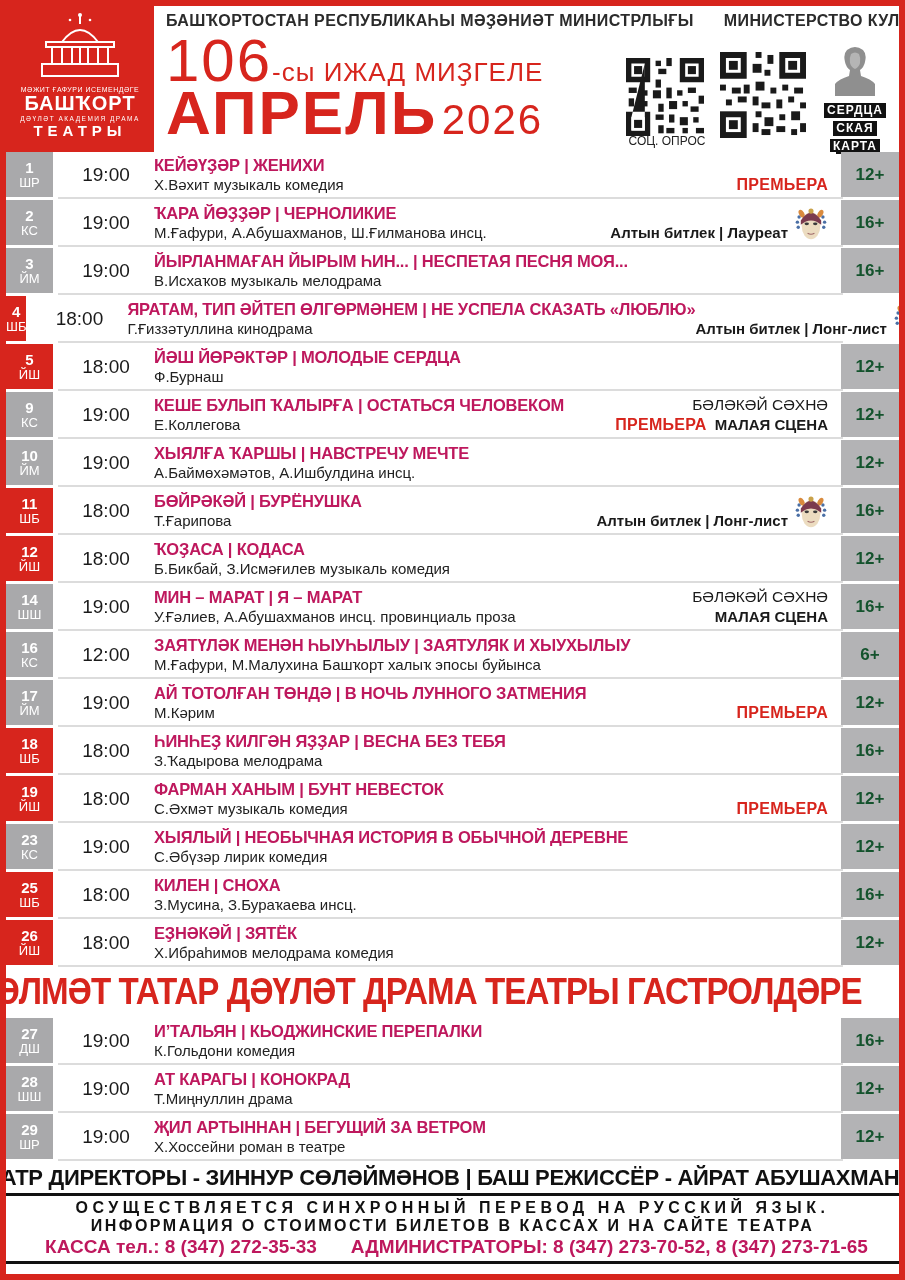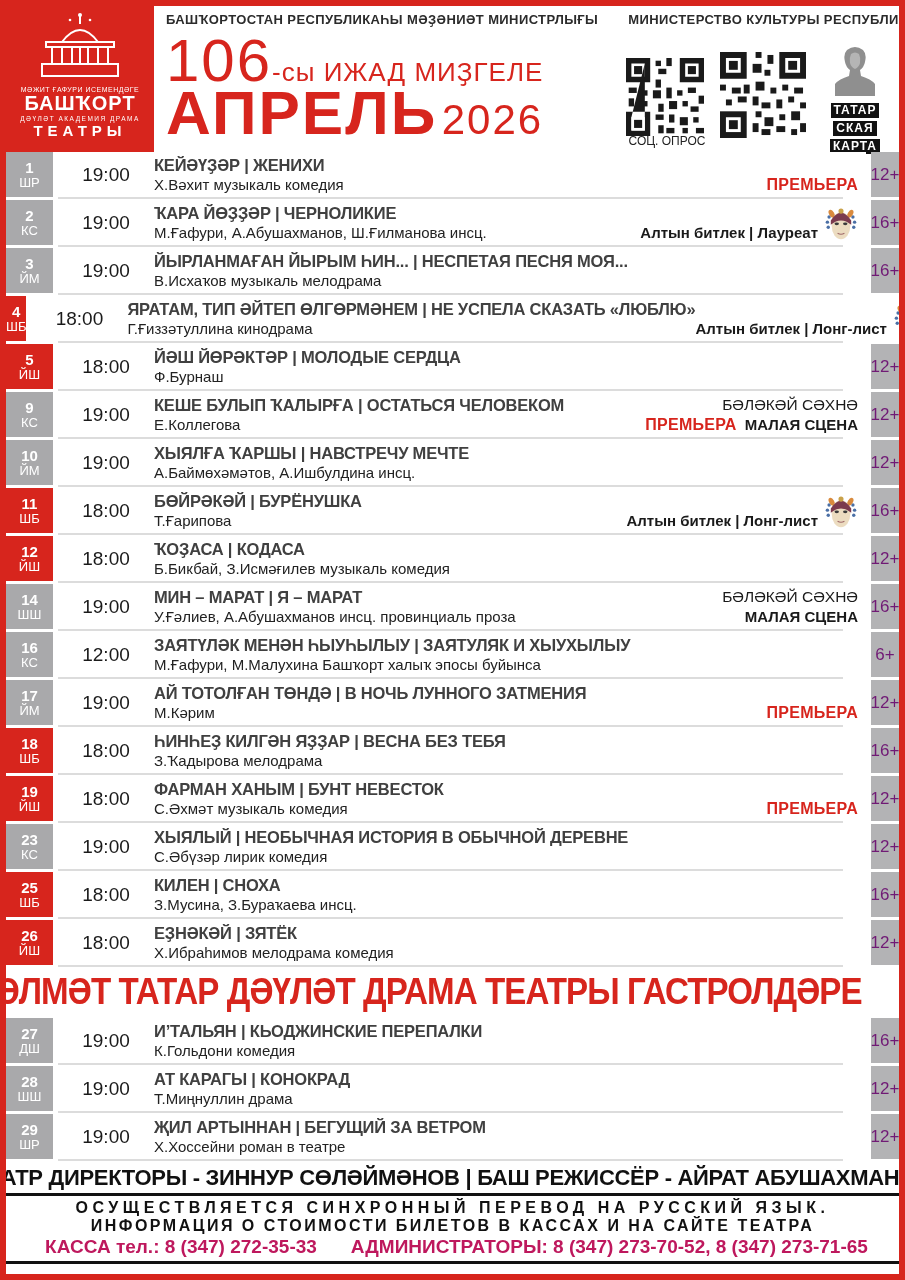--- a/index.html
+++ b/index.html
@@ -9,21 +9,21 @@
 
   
   .header { position:relative; height:146px; background:#fff; }
   .logo-block { position:absolute; left:0; top:0; width:148px; height:146px; background:#d7251d; color:#fff; text-align:center; padding-top:6px; }
   .logo-building { display:block; margin:0 auto; }
   .logo-line1 { font-size:7px; letter-spacing:.5px; margin-top:2px; }
   .logo-line2 { font-size:20px; font-weight:bold; letter-spacing:1px; line-height:1.05; }
   .logo-line3 { font-size:6.5px; letter-spacing:1.5px; margin-top:1px; }
   .logo-line4 { font-size:15px; font-weight:bold; letter-spacing:5px; line-height:1.15; }
 
-  .ministry-line { position:absolute; left:160px; right:4px; top:6px; display:flex; justify-content:space-between; gap:30px; font-size:13px; font-weight:bold; color:#2b2b2b; letter-spacing:.4px; white-space:nowrap; }
+  .ministry-line { position:absolute; left:160px; right:4px; top:6px; display:flex; justify-content:space-between; gap:30px; font-size:16px; font-weight:bold; color:#2b2b2b; letter-spacing:.4px; white-space:nowrap; }
   .season-line { position:absolute; left:160px; top:28px; color:#d7251d; white-space:nowrap; }
   .season-num { font-size:60px; line-height:.9; letter-spacing:2px; }
   .season-suffix { font-size:26px; letter-spacing:1px; }
   .month-line { position:absolute; left:160px; top:76px; color:#d7251d; white-space:nowrap; }
   .month-name { font-size:62px; line-height:1; letter-spacing:2px; font-weight:bold; }
   .month-year { font-size:42px; letter-spacing:2px; }
 
   .qr { position:absolute; background:#fff; }
   .qr-caption { position:absolute; left:618px; top:128px; width:86px; text-align:center; font-size:12px; color:#222; }
   .pushkin { position:absolute; left:808px; top:40px; width:82px; text-align:center; }
@@ -33,29 +33,29 @@
   .schedule { }
   .row { position:relative; display:flex; height:45px; margin-bottom:3px; }
   .row::after { content:""; position:absolute; left:52px; right:56px; bottom:-2px; height:2px; background:#dcdcdc; }
   .date-cell { width:47px; margin-right:5px; background:#a9a9ab; color:#fff; display:flex; flex-direction:column; align-items:center; justify-content:center; line-height:1.05; }
   .date-cell.weekend { background:#d7251d; }
   .day-number { font-size:15px; font-weight:bold; }
   .day-of-week { font-size:13px; }
   .row-main { flex:1; display:flex; background:#fff; }
   .show-time { width:96px; display:flex; align-items:center; justify-content:center; font-size:19px; color:#1a1a1a; }
   .show-text { flex:1; display:flex; flex-direction:column; justify-content:center; gap:1px; min-width:0; }
-  .show-title { font-size:16.5px; font-weight:bold; color:#404040; letter-spacing:-.2px; white-space:nowrap; }
+  .show-title { font-size:16.5px; font-weight:bold; color:#be185d; letter-spacing:-.2px; white-space:nowrap; }
   .show-authors { font-size:15px; color:#222; white-space:nowrap; }
   .row-right { display:flex; align-items:center; gap:6px; margin-right:8px; }
   .badges { display:flex; flex-direction:column; align-items:flex-end; justify-content:center; text-align:right; }
   .badge-line { height:20px; display:flex; align-items:center; gap:8px; white-space:nowrap; }
   .stage-top { font-size:15.5px; color:#1a1a1a; }
   .premiere-label { font-size:16px; font-weight:bold; color:#d7251d; letter-spacing:.3px; }
   .badge-text { font-size:15px; color:#1a1a1a;font-weight:bold; }
-  .age-cell { width:28px; margin-left:5px; background:#b3b3b5; color:#701a75; display:flex; align-items:center; justify-content:center; font-size:17px; font-weight:normal; }
+  .age-cell { width:58px; margin-left:5px; background:#b3b3b5; color:#14532d; display:flex; align-items:center; justify-content:center; font-size:17px; font-weight:bold; }
   .mask-icon { flex:0 0 auto; }
 
   
   .tour-banner { height:47px; margin-bottom:3px; display:flex; align-items:center; justify-content:flex-end; background:#fff; }
   .tour-banner span { color:#d7251d; font-size:36px; font-weight:bold; letter-spacing:-1px; transform:scaleX(.92); white-space:nowrap; }
 
   
   .directors-bar { height:34px; display:flex; align-items:center; justify-content:center; font-size:22px; font-weight:bold; color:#111; letter-spacing:-.3px; border-bottom:3px solid #111; white-space:nowrap; }
   .footer-info { text-align:center; padding-top:3px; border-bottom:3px solid #111; }
   .info-line1 { font-size:16px; font-weight:bold; color:#111; letter-spacing:4.5px; white-space:nowrap; }
@@ -185,21 +185,21 @@
             <rect x="27" y="24" width="2" height="3"></rect>
         </g>
       </svg>
 
       <div class="pushkin">
         <svg width="56" height="50" viewBox="0 0 56 50">
           <path fill="#8f8f8f" d="M20 4 Q28 -2 36 4 Q40 8 38 16 Q37 21 33 24 L34 30 Q44 33 48 38 L48 50 L8 50 L8 38 Q12 33 22 30 L23 24 Q19 21 18 16 Q16 8 20 4 Z"></path>
           <path fill="#b5b5b5" d="M24 8 Q28 5 32 8 Q34 12 33 17 Q32 21 28 23 Q24 21 23 17 Q22 12 24 8 Z"></path>
         </svg>
         <div>
-          <span class="pushkin-label">ТАТАР</span><br>
+          <span class="pushkin-label">СЕРДЦА</span><br>
           <span class="pushkin-label">СКАЯ</span><br>
           <span class="pushkin-label">КАРТА</span>
         </div>
       </div>
     </div>
 
     <div class="schedule">
         <div class="row">
     <div class="date-cell">
       <span class="day-number">1</span>

